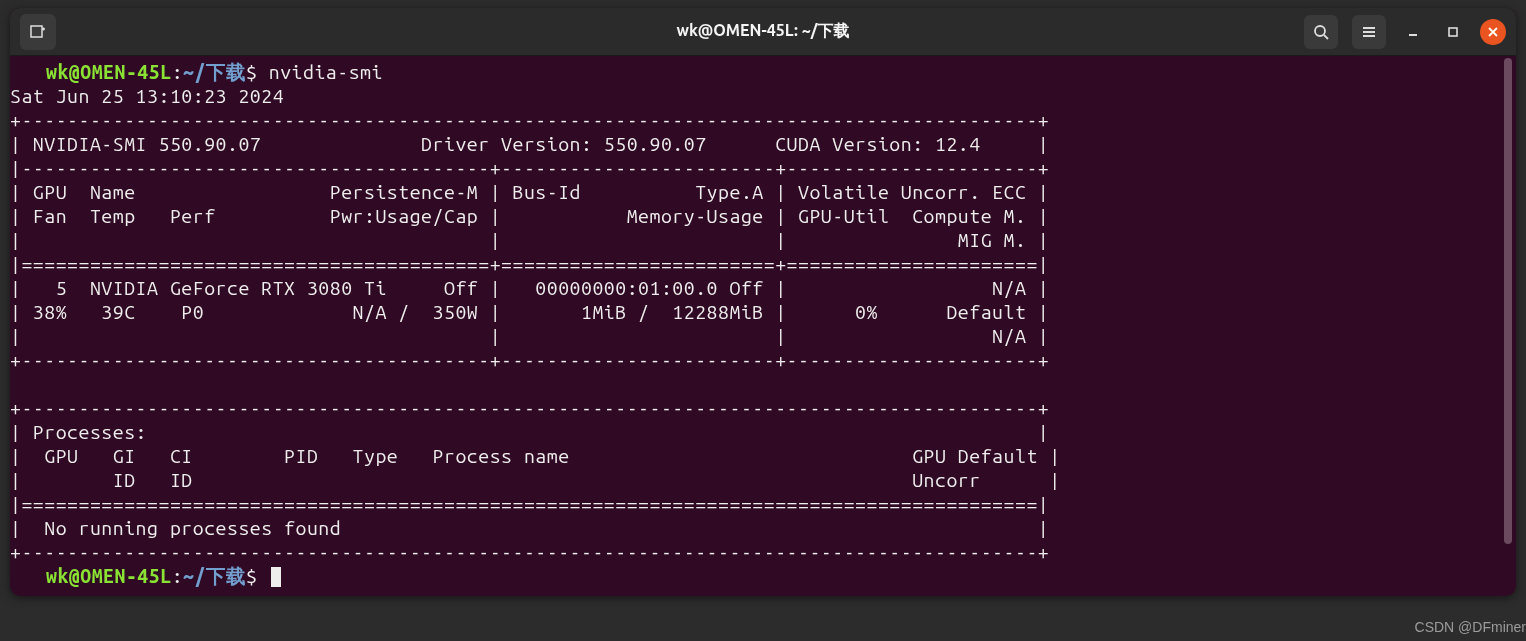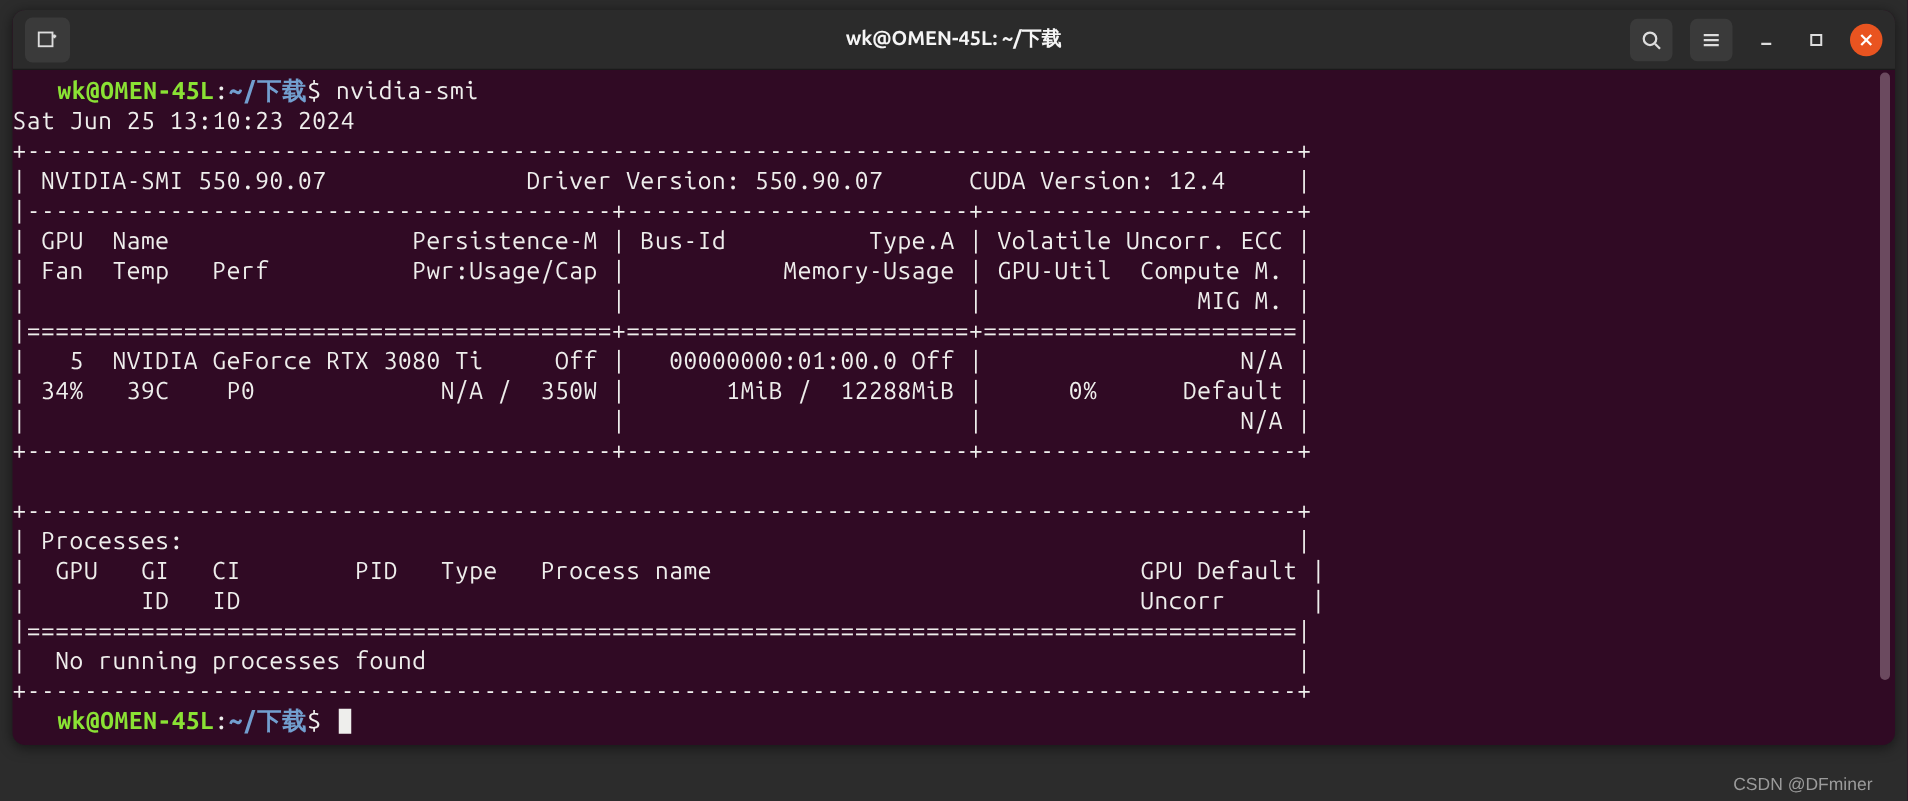--- a/index.html
+++ b/index.html
@@ -98,21 +98,21 @@
   .white { color: #eeeeec; }
   .cursor {
     display: inline-block;
     width: 10px; height: 20px;
     background: #eeeeec;
     vertical-align: text-bottom;
     margin-left: 2px;
   }
   .watermark {
     position: absolute;
-    right: 28px;
+    right: 0;
     bottom: 6px;
     color: #9b9b9b;
     font-family: sans-serif;
     font-size: 14px;
   }
   svg { display: block; }
 </style>
 </head>
 <body>
 
@@ -163,21 +163,21 @@
   <div class="terminal"><span class="user">wk@OMEN-45L</span><span class="white">:</span><span class="path">~/下载</span><span class="white">$</span> <span class="white">nvidia-smi</span>
 <span>Sat Jun 25 13:10:23 2024</span>
 <span>+-----------------------------------------------------------------------------------------+</span>
 <span>| NVIDIA-SMI 550.90.07              Driver Version: 550.90.07      CUDA Version: 12.4     |</span>
 <span>|-----------------------------------------+------------------------+----------------------+</span>
 <span>| GPU  Name                 Persistence-M | Bus-Id          Type.A | Volatile Uncorr. ECC |</span>
 <span>| Fan  Temp   Perf          Pwr:Usage/Cap |           Memory-Usage | GPU-Util  Compute M. |</span>
 <span>|                                         |                        |               MIG M. |</span>
 <span>|=========================================+========================+======================|</span>
 <span>|   5  NVIDIA GeForce RTX 3080 Ti     Off |   00000000:01:00.0 Off |                  N/A |</span>
-<span>| 34%   39C    P0             N/A /  350W |       1MiB /  12288MiB |      0%      Default |</span>
+<span>| 38%   39C    P0             N/A /  350W |       1MiB /  12288MiB |      0%      Default |</span>
 <span>|                                         |                        |                  N/A |</span>
 <span>+-----------------------------------------+------------------------+----------------------+</span>
 <span>                                                                                         </span>
 <span>+-----------------------------------------------------------------------------------------+</span>
 <span>| Processes:                                                                              |</span>
 <span>|  GPU   GI   CI        PID   Type   Process name                              GPU Default |</span>
 <span>|        ID   ID                                                               Uncorr      |</span>
 <span>|=========================================================================================|</span>
 <span>|  No running processes found                                                             |</span>
 <span>+-----------------------------------------------------------------------------------------+</span>

